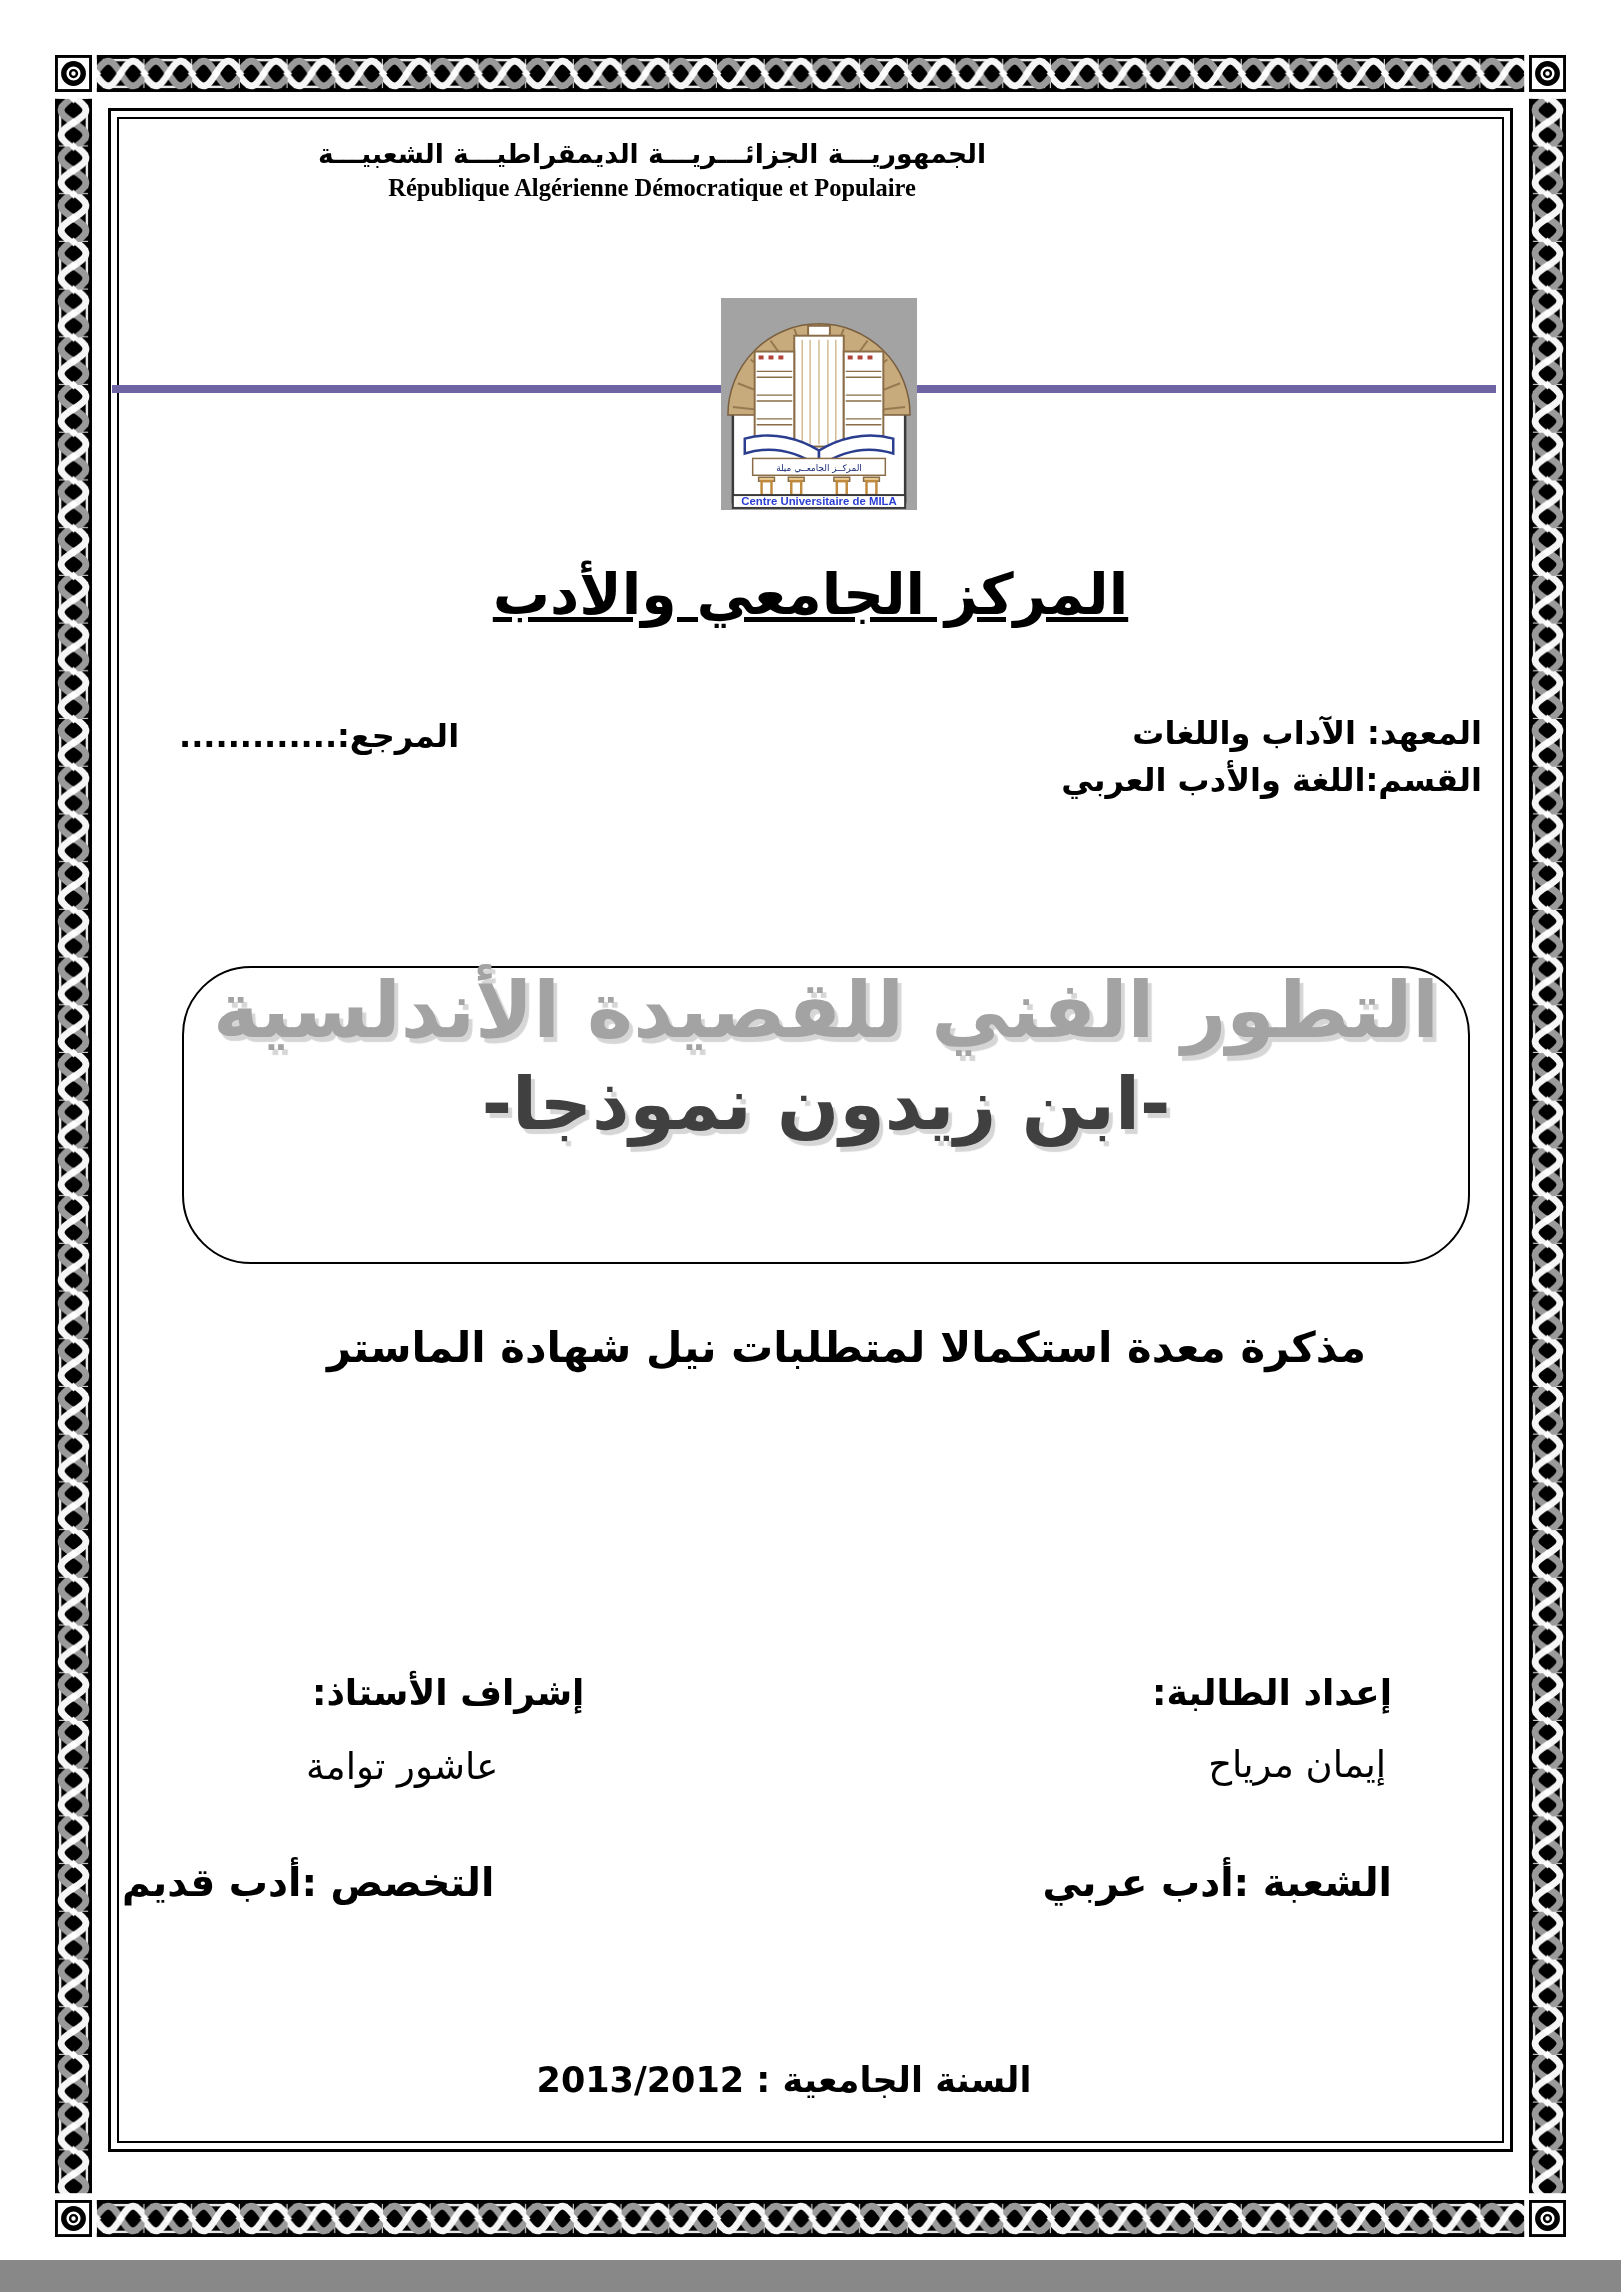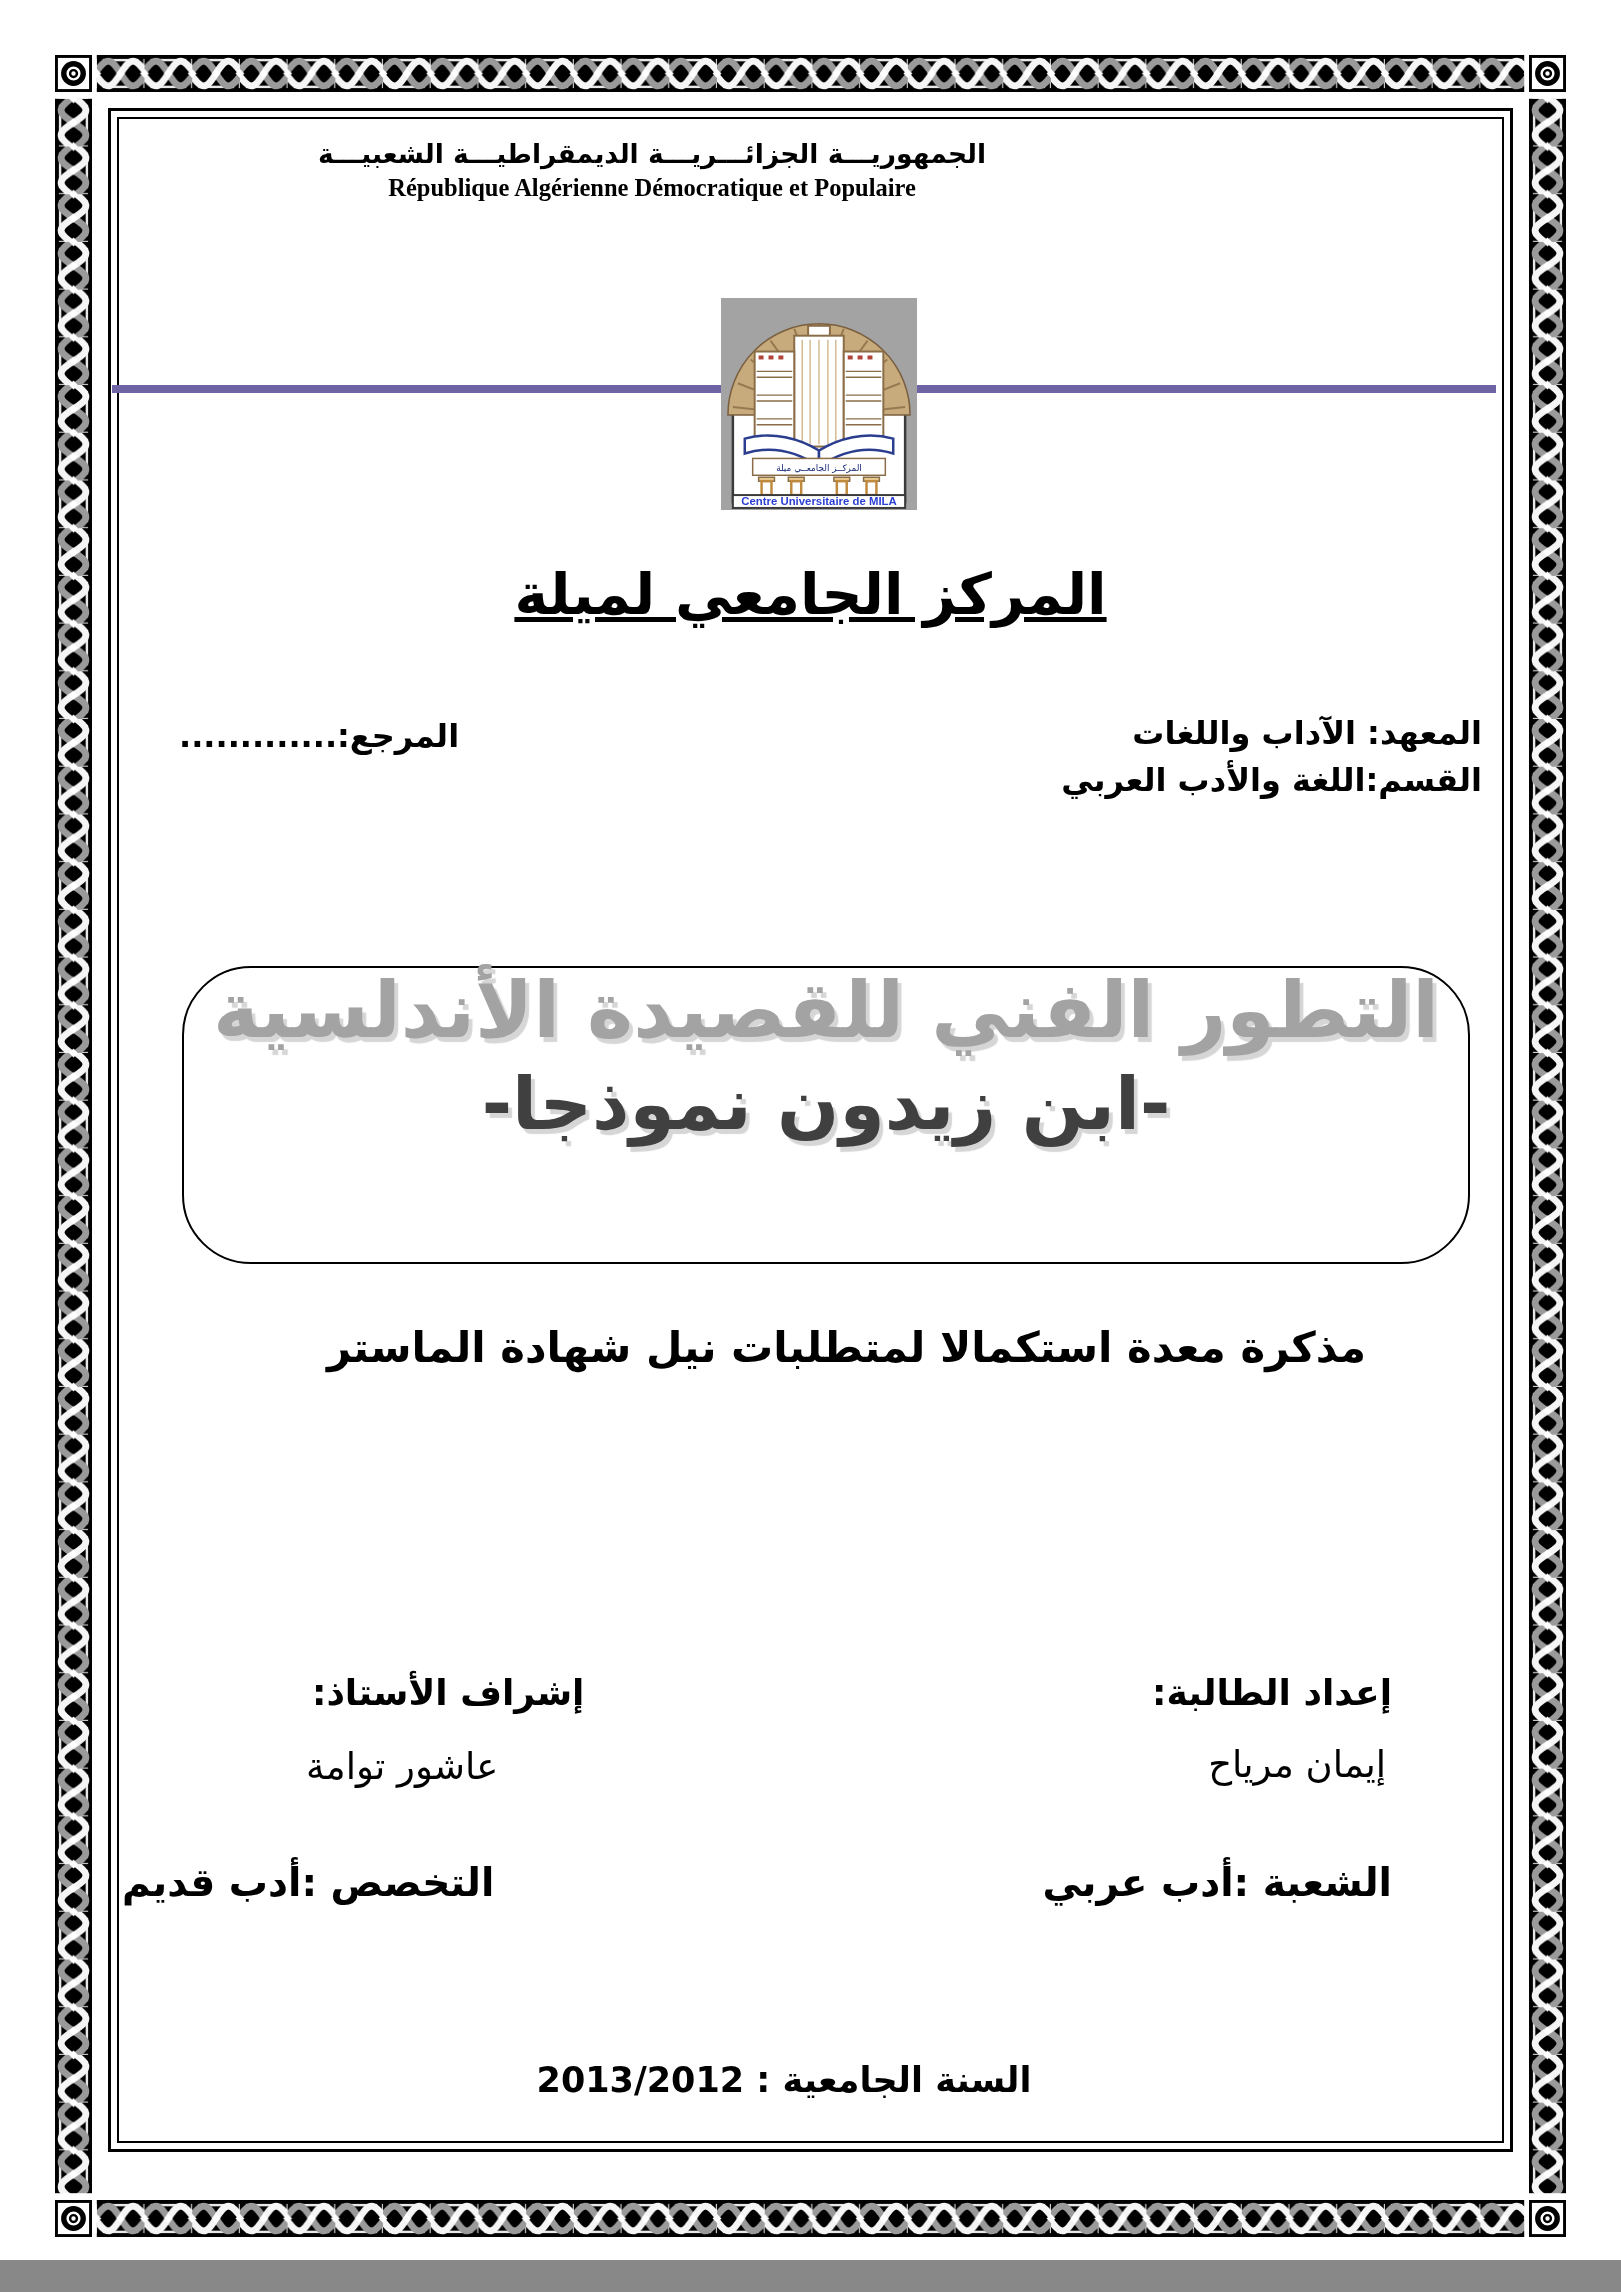--- a/index.html
+++ b/index.html
@@ -209,21 +209,21 @@
           <rect x="117" y="185" width="10" height="14"></rect>
             <rect x="147" y="185" width="10" height="14"></rect>
         </g>
       </g>
 
       <rect x="12" y="199" width="174" height="13" fill="#fff" stroke="#3a3a3a" stroke-width="2"></rect>
       <text x="99" y="209.5" text-anchor="middle" font-size="11.5" font-weight="bold" fill="#2b3fd4" font-family="Liberation Sans, sans-serif">Centre Universitaire de MILA</text>
     </svg>
   </div>
 
-  <div class="uni-title">المركز الجامعي لميلة</div>
+  <div class="uni-title">المركز الجامعي والأدب</div>
 
   <div class="info-right">
     <div>المعهد: الآداب واللغات</div>
     <div>القسم:اللغة والأدب العربي</div>
   </div>
   <div class="reference">المرجع:.............</div>
 
   <div class="title-box">
     <div class="t1">التطور الفني للقصيدة الأندلسية</div>
     <div class="t2">-ابن زيدون نموذجا-</div>

